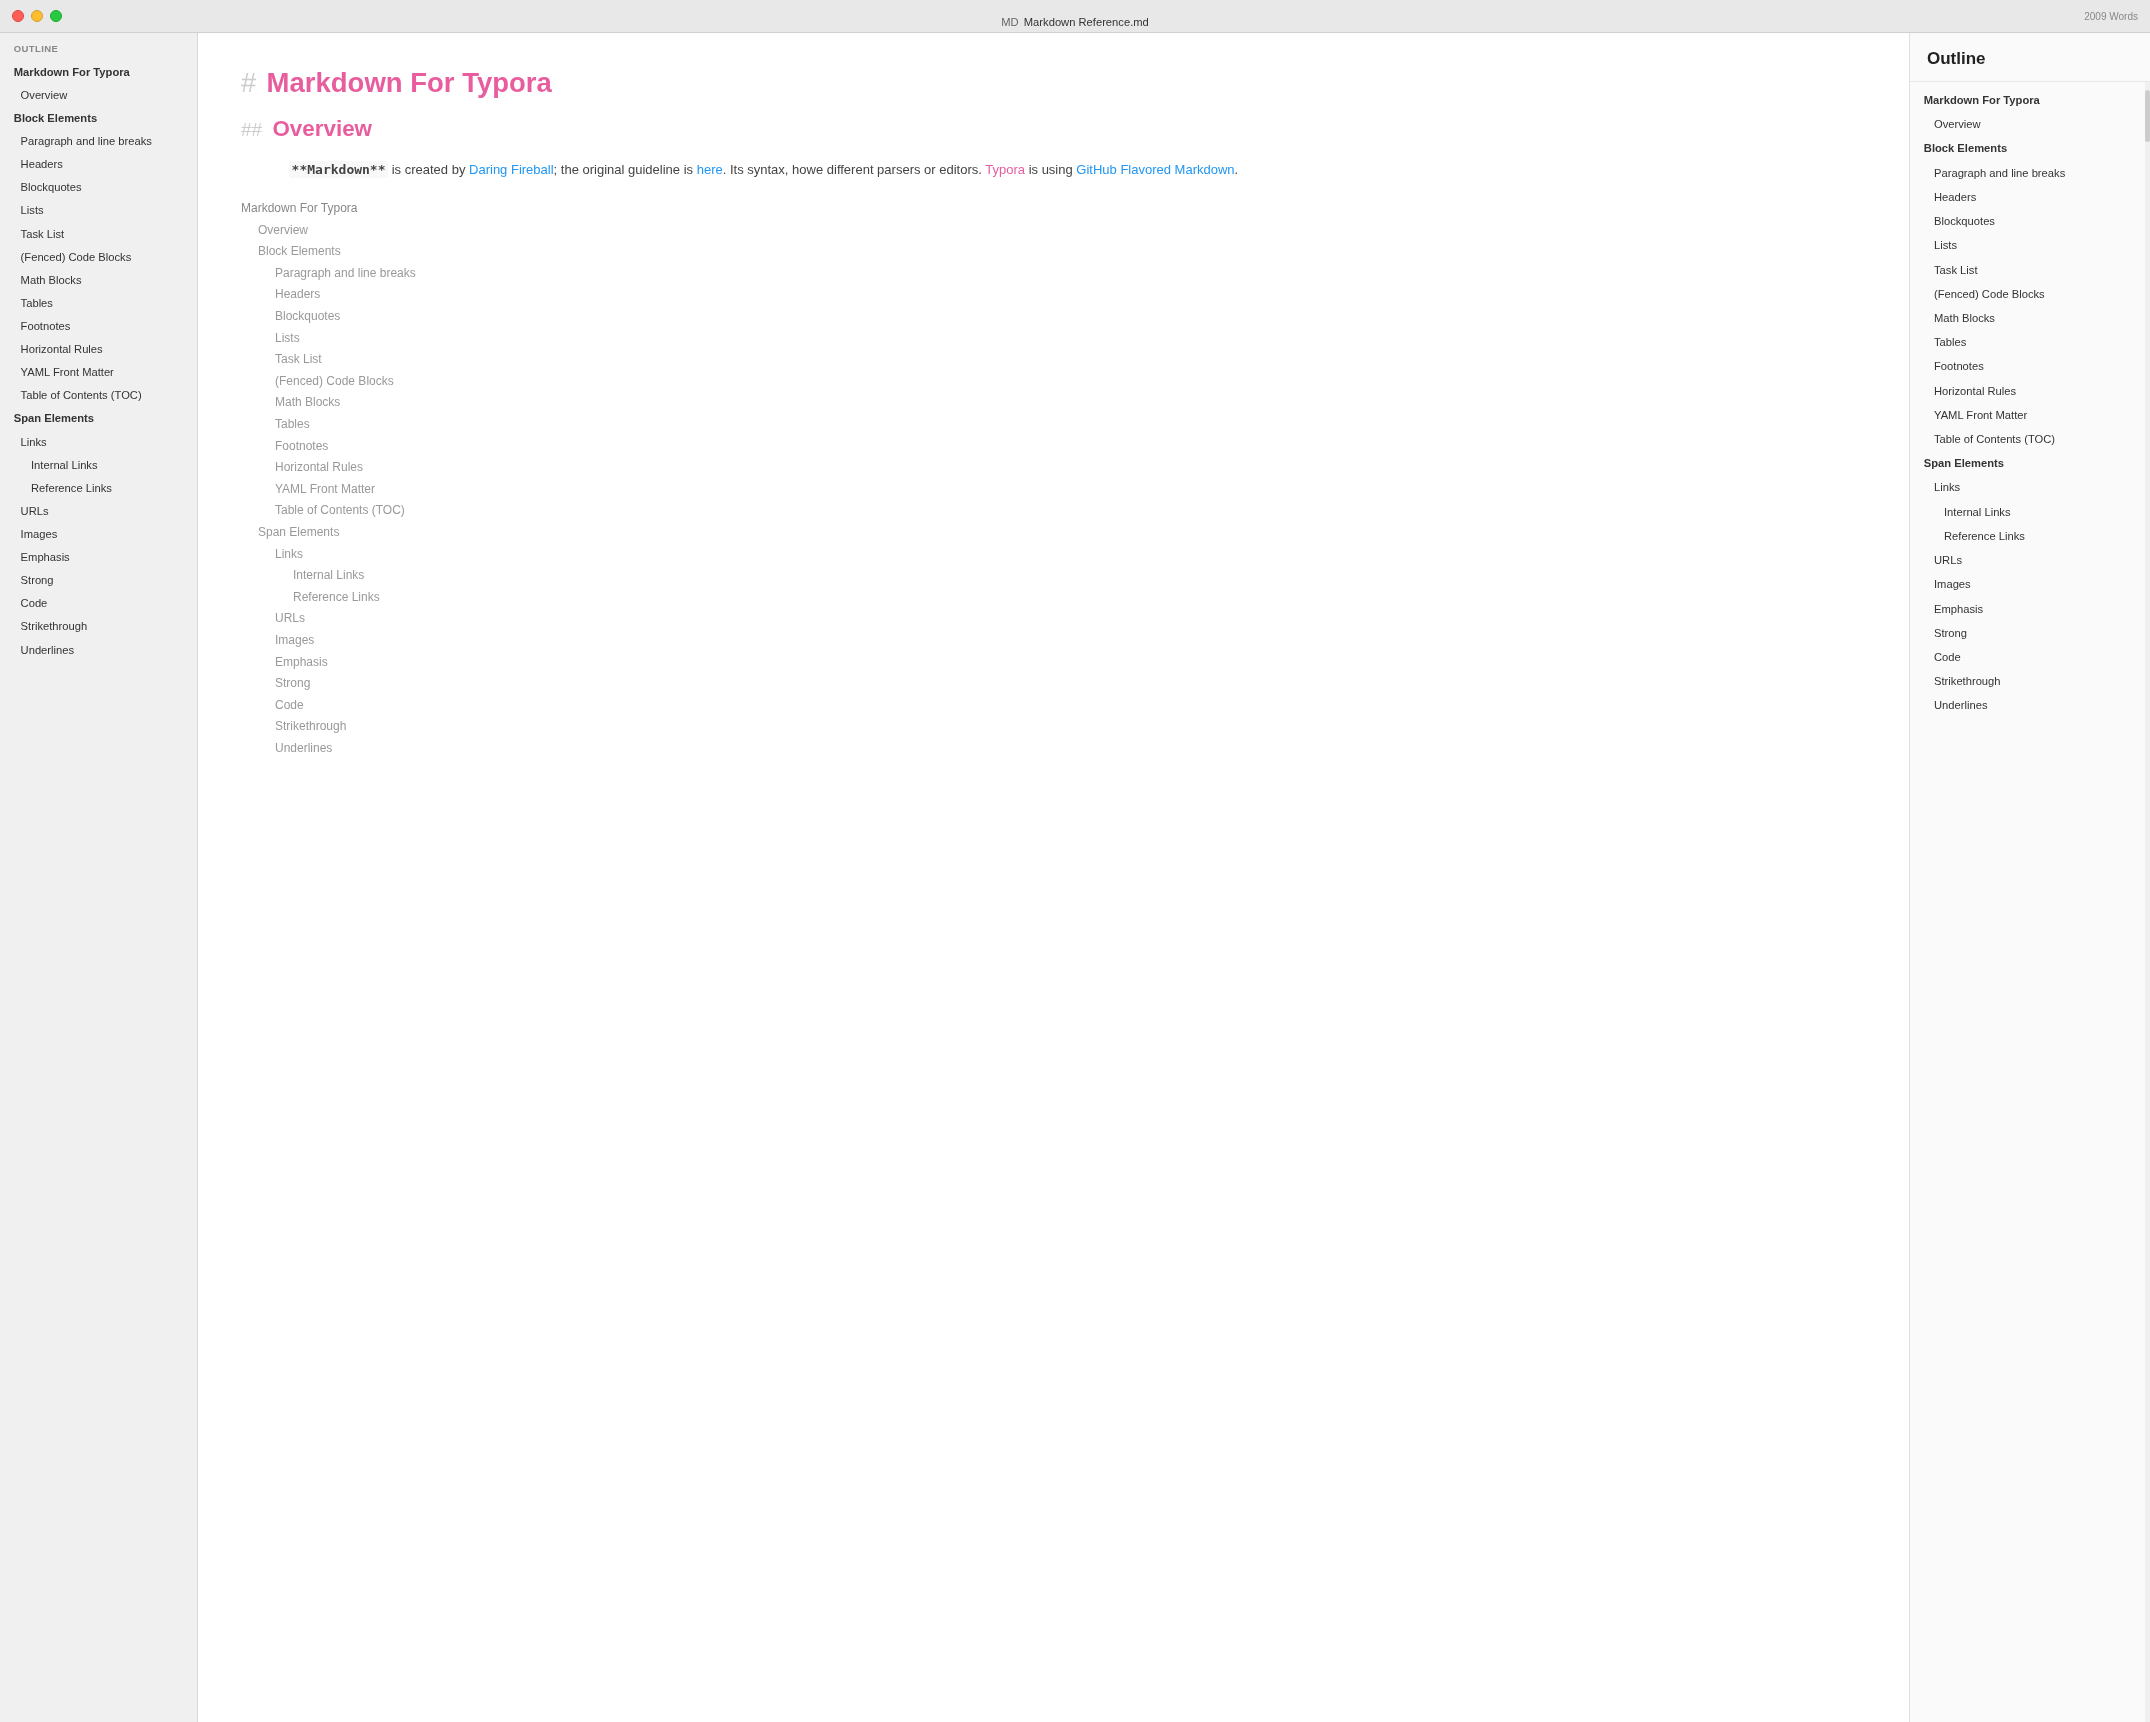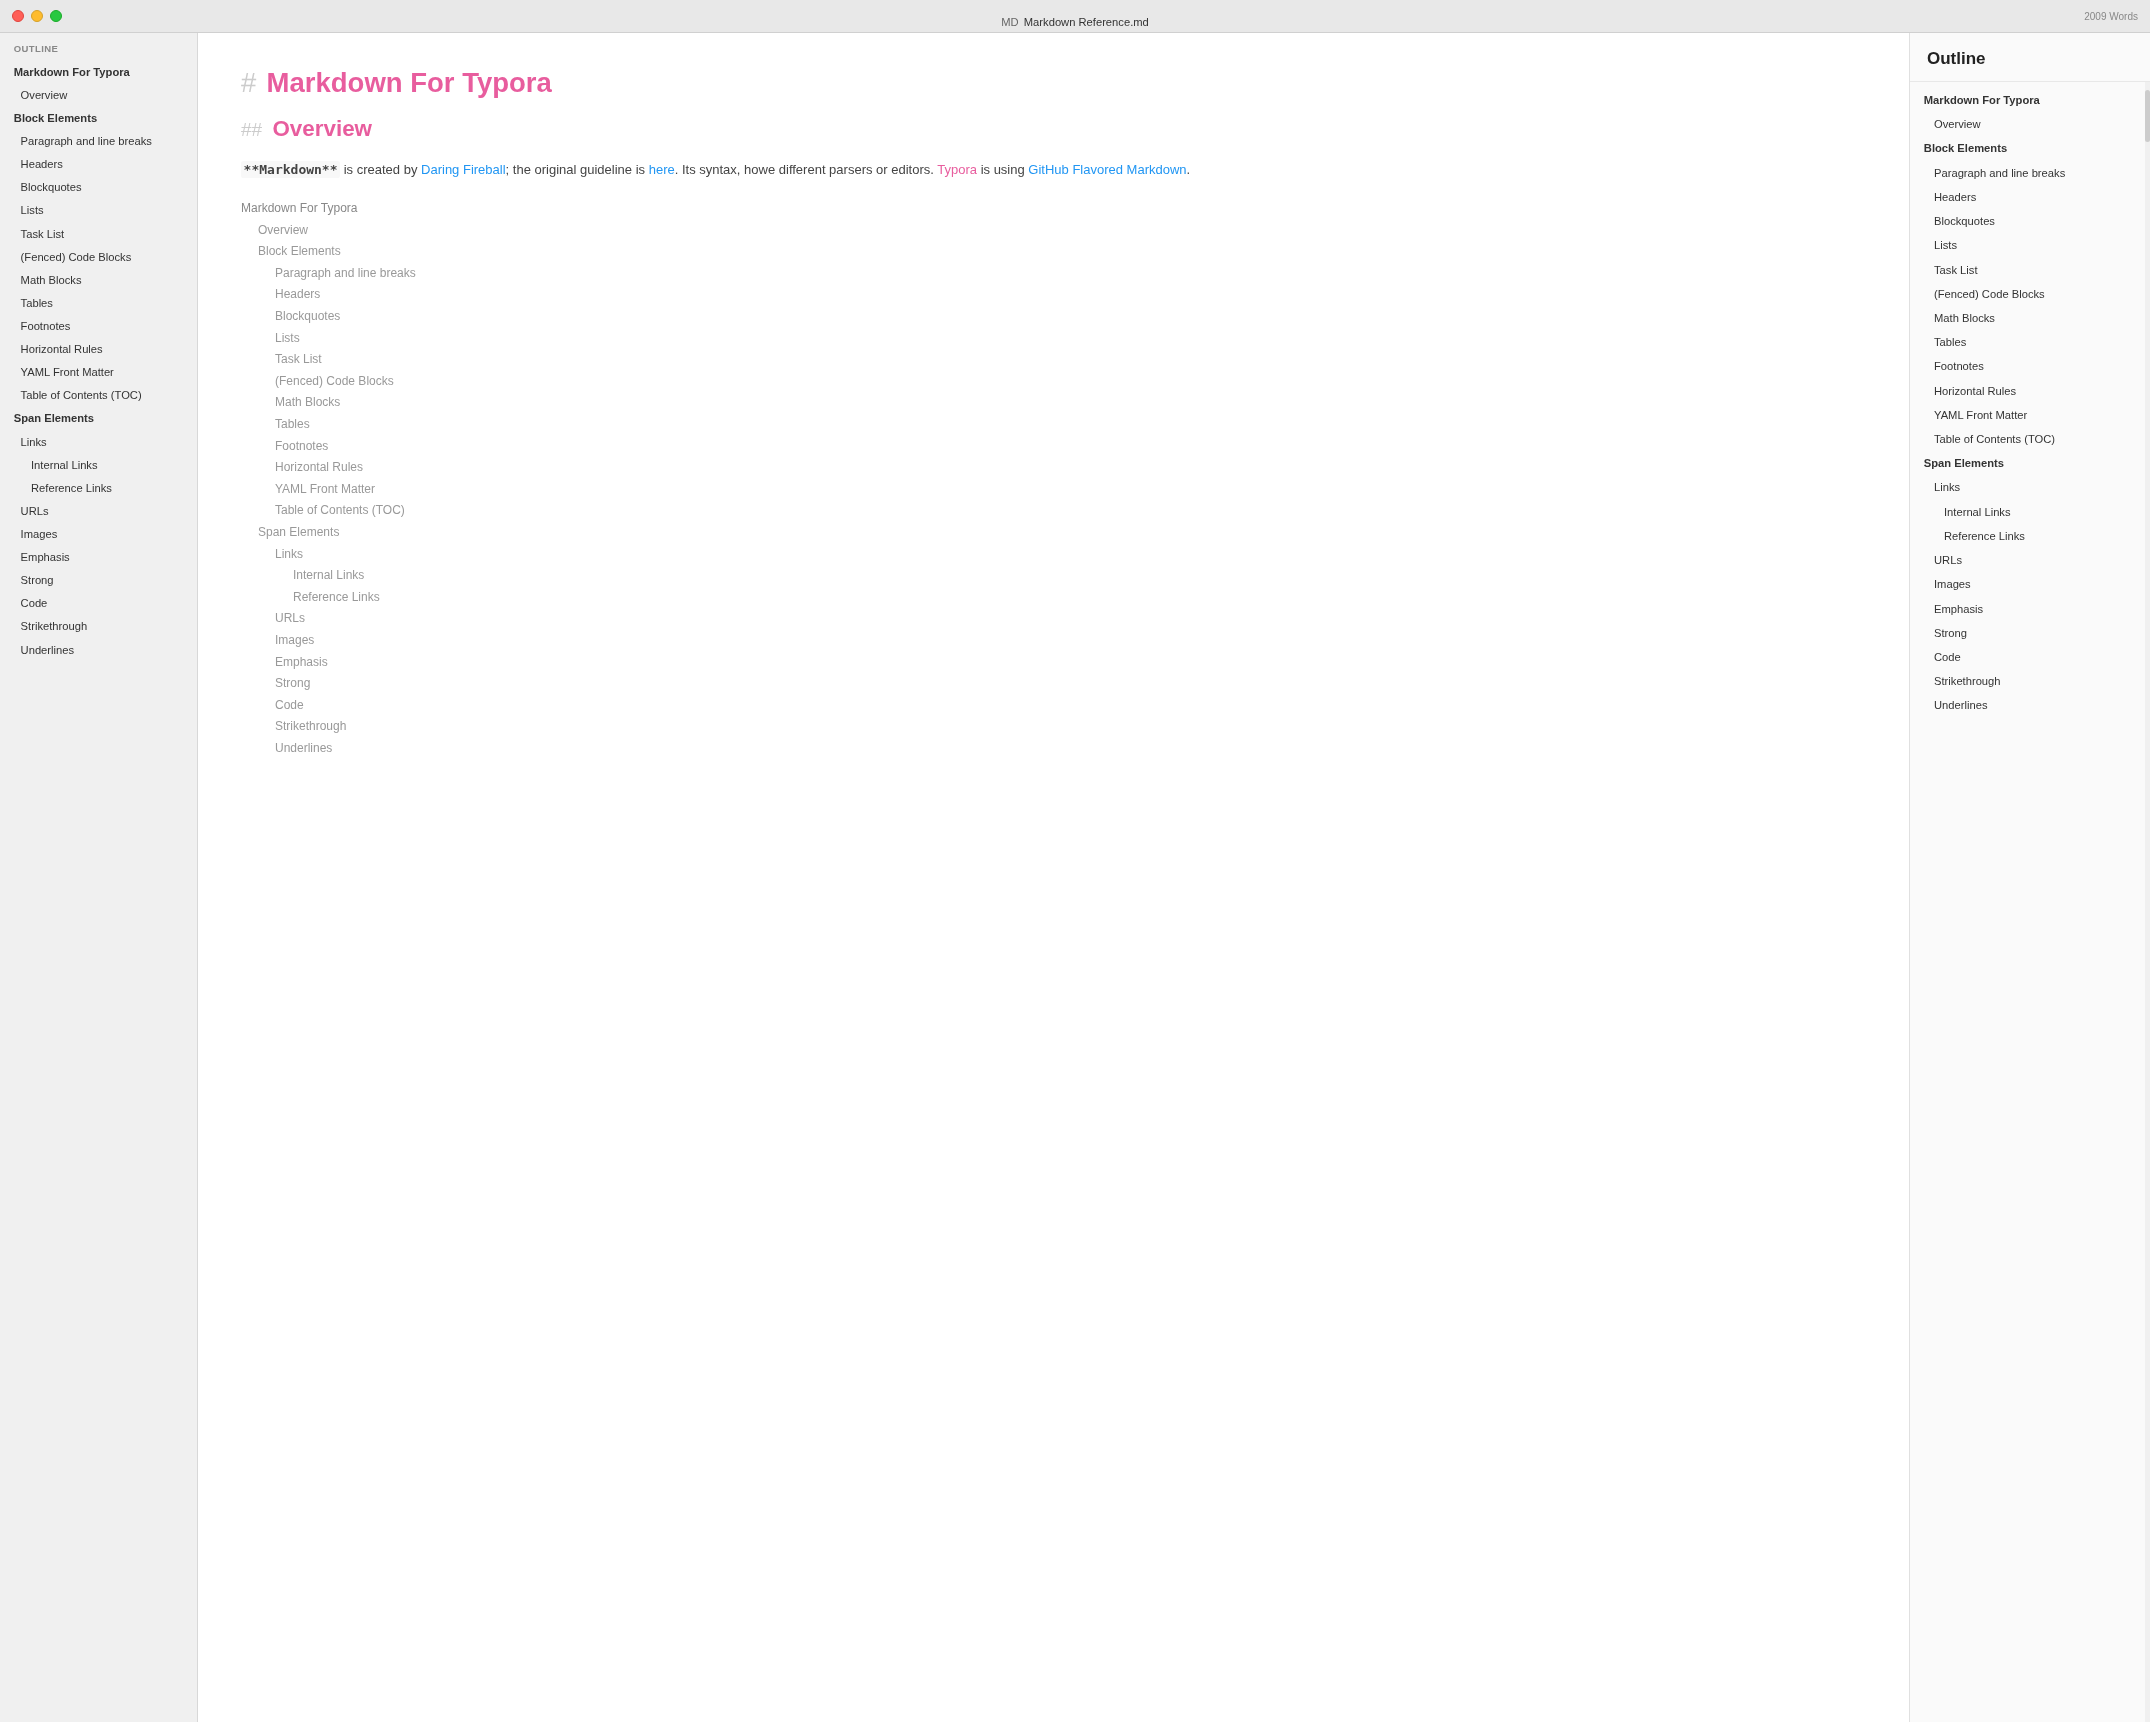--- a/index.html
+++ b/index.html
@@ -145,20 +145,21 @@
       color: #ccc;
       font-weight: 400;
       font-size: 19px;
     }
 
     .doc-para {
       font-size: 13px;
       color: #444;
       line-height: 1.7;
       margin-bottom: 17px;
+      margin-left: 48px;
     }
     .doc-para .bold-code {
       font-weight: 700;
       font-family: monospace;
       background: #f8f8f8;
       padding: 0.9px 2.6px;
       border-radius: 2.6px;
     }
     .doc-para a {
       color: #2196f3;

